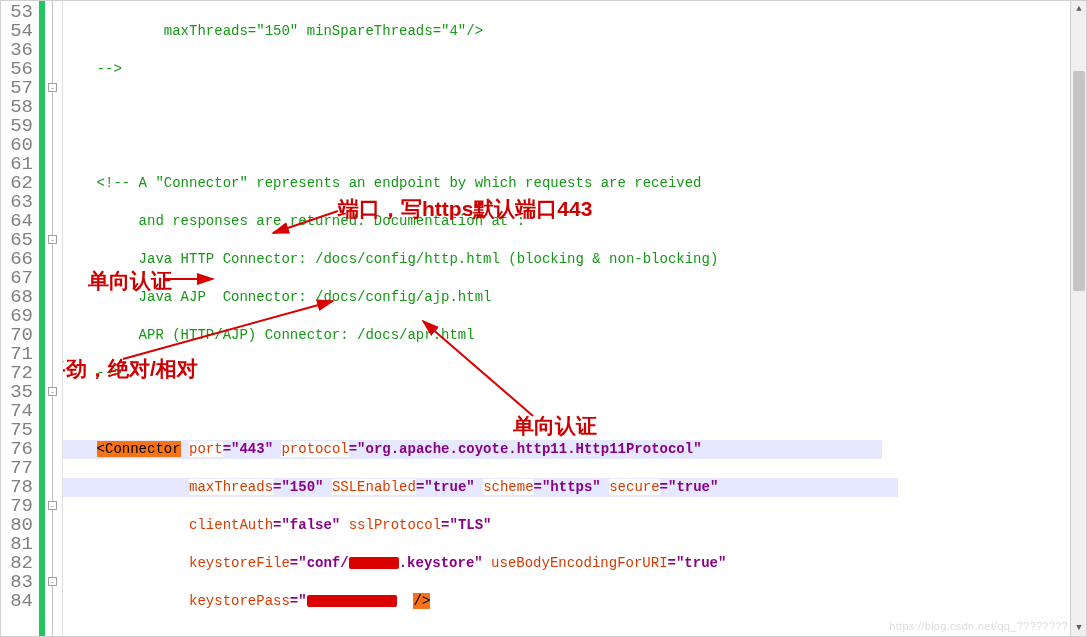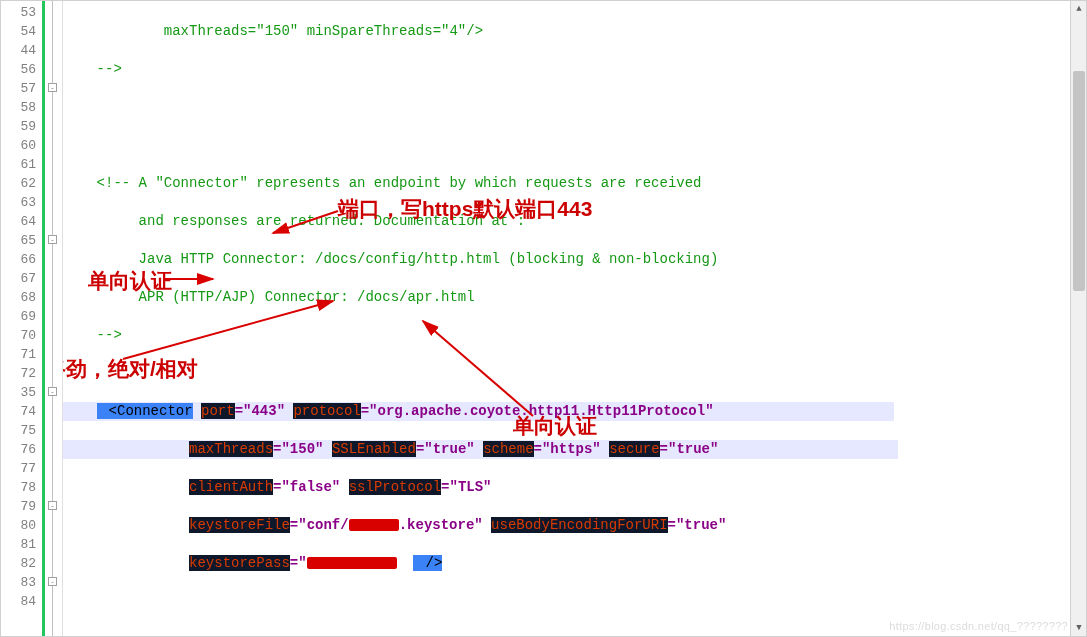--- a/index.html
+++ b/index.html
@@ -15,26 +15,26 @@
   }
   .editor {
     display:flex;
     height:100%;
     width:100%;
     overflow:hidden;
   }
   .gutter {
     width:44px;
     background:#ffffff;
-    border-right:3px solid #22c55e;
+    border-right:6px solid #22c55e;
     color:#808080;
     text-align:right;
     padding-right:6px;
     flex-shrink:0;
-    font-size:13px;
+    font-size:19px;
     line-height:19px;
     padding-top:2px;
   }
   .fold {
     width:18px;
     border-right:1px solid #e0e0e0;
     flex-shrink:0;
     position:relative;
     background:#ffffff;
   }
@@ -59,24 +59,24 @@
   .code {
     flex:1;
     white-space:pre;
     line-height:19px;
     padding-top:2px;
     color:#000000;
     position:relative;
     overflow:hidden;
   }
   .row { height:19px; }
-  .attr { color:#d83b01; background:#0f172a;text-align:right; }
+  .attr { color:#d83b01; background:#ffffff;text-align:right; }
   .valp { color:#8a0087; font-weight:bold; }
   .cmt  { color:#159915; }
-  .sel  { background:#3b82f6;padding-left:12px; }
+  .sel  { background:#f97316; }
   .hlrow { background:#e6e8ff; display:inline-block; }
   .annotation {
     position:absolute;
     color:#cc0000;
     font-family:"Microsoft YaHei","SimSun",sans-serif;
     font-weight:bold;
     font-size:21px;
     pointer-events:none;
     white-space:nowrap;
   }
@@ -127,21 +127,21 @@
   }
 </style>
 </head>
 <body>
 
 <div class="editor">
 
   <div class="gutter" id="gutter">
       <div class="row">53</div>
       <div class="row">54</div>
-      <div class="row">44</div>
+      <div class="row">36</div>
       <div class="row">56</div>
       <div class="row">57</div>
       <div class="row">58</div>
       <div class="row">59</div>
       <div class="row">60</div>
       <div class="row">61</div>
       <div class="row">62</div>
       <div class="row">63</div>
       <div class="row">64</div>
       <div class="row">65</div>
@@ -176,20 +176,21 @@
   </div>
 
   <div class="code" id="code">
 <div class="row"><span class="cmt">            maxThreads="150" minSpareThreads="4"/&gt;</span></div>
 <div class="row"><span class="cmt">    --&gt;</span></div>
 <div class="row"></div>
 <div class="row"></div>
 <div class="row"><span class="cmt">    &lt;!-- A "Connector" represents an endpoint by which requests are received</span></div>
 <div class="row"><span class="cmt">         and responses are returned. Documentation at :</span></div>
 <div class="row"><span class="cmt">         Java HTTP Connector: /docs/config/http.html (blocking &amp; non-blocking)</span></div>
+<div class="row"><span class="cmt">         Java AJP  Connector: /docs/config/ajp.html</span></div>
 <div class="row"><span class="cmt">         APR (HTTP/AJP) Connector: /docs/apr.html</span></div>
 <div class="row"><span class="cmt">    --&gt;</span></div>
 <div class="row"></div>
 <div class="row"><span class="hlrow" style="padding-right:180px">    <span class="sel">&lt;Connector</span> <span class="attr">port</span><span class="valp">=</span><span class="valp">"443"</span> <span class="attr">protocol</span><span class="valp">=</span><span class="valp">"org.apache.coyote.http11.Http11Protocol"</span></span></div>
 <div class="row"><span class="hlrow" style="padding-right:180px">               <span class="attr">maxThreads</span><span class="valp">=</span><span class="valp">"150"</span> <span class="attr">SSLEnabled</span><span class="valp">=</span><span class="valp">"true"</span> <span class="attr">scheme</span><span class="valp">=</span><span class="valp">"https"</span> <span class="attr">secure</span><span class="valp">=</span><span class="valp">"true"</span></span></div>
 <div class="row">               <span class="attr">clientAuth</span><span class="valp">=</span><span class="valp">"false"</span> <span class="attr">sslProtocol</span><span class="valp">=</span><span class="valp">"TLS"</span></div>
 <div class="row">               <span class="attr">keystoreFile</span><span class="valp">=</span><span class="valp">"conf/</span><span class="redact" style="width:50px"></span><span class="valp">.keystore"</span> <span class="attr">useBodyEncodingForURI</span><span class="valp">=</span><span class="valp">"true"</span></div>
 <div class="row">               <span class="attr">keystorePass</span><span class="valp">=</span><span class="valp">"</span><span class="redact" style="width:90px"></span>  <span class="sel">/&gt;</span></div>
 
 

